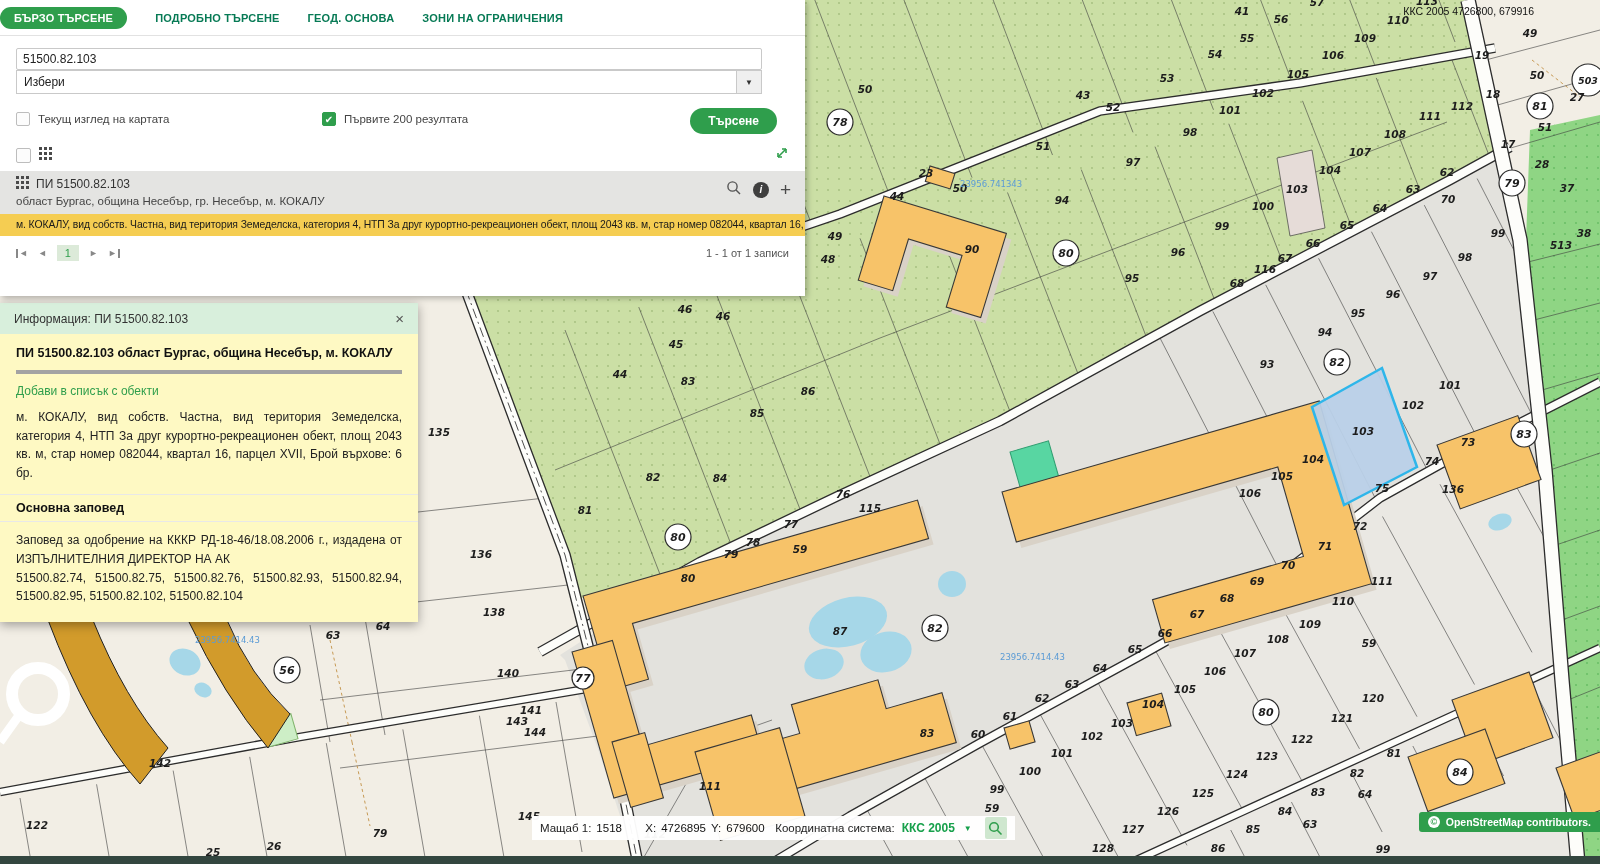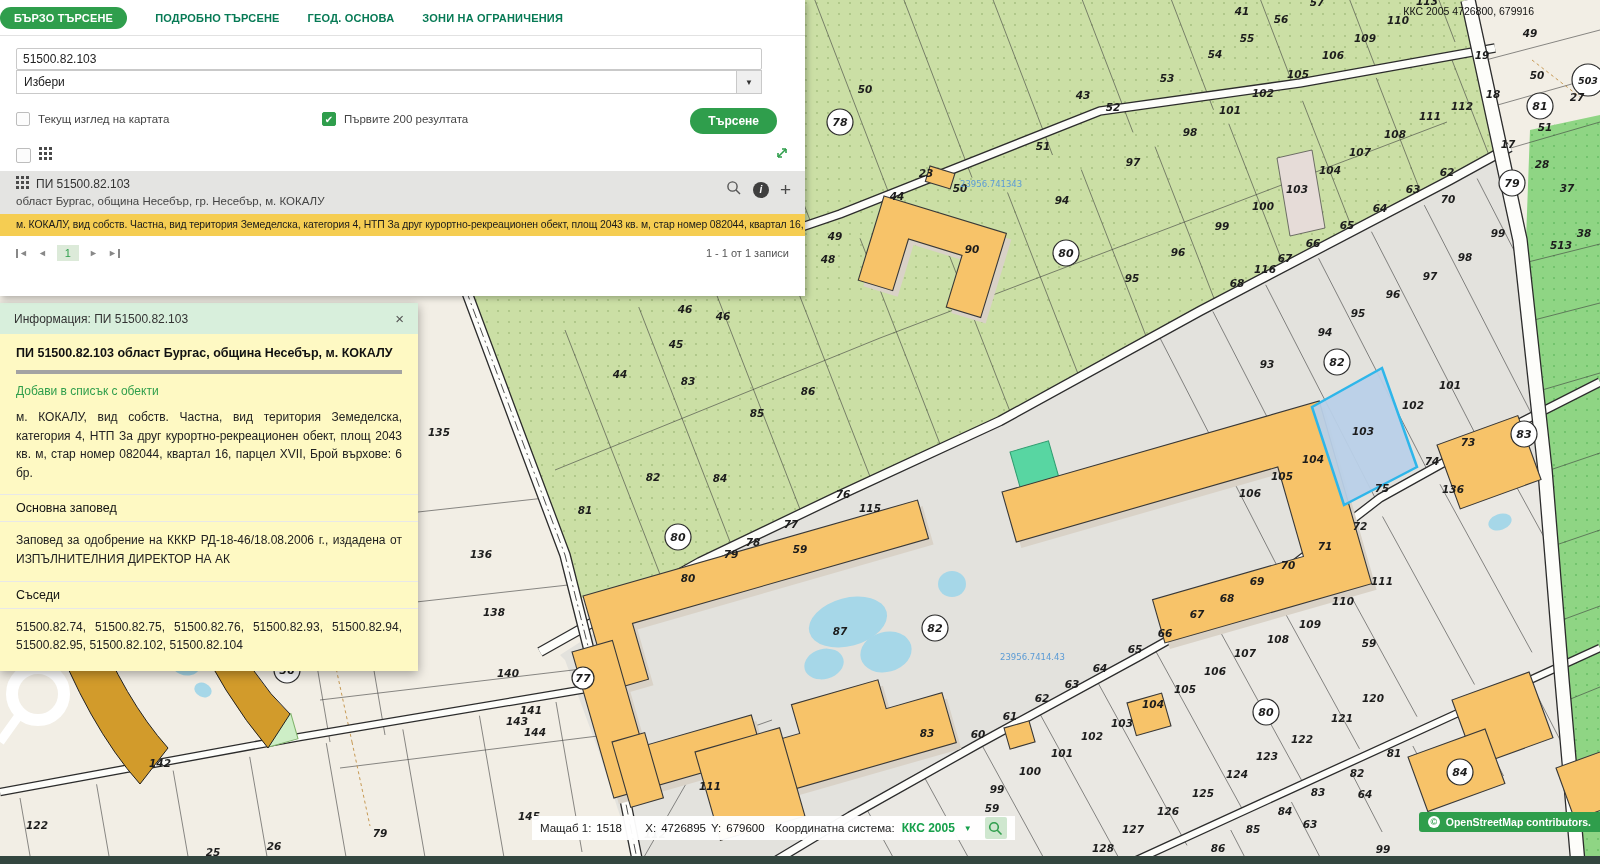--- a/index.html
+++ b/index.html
@@ -52,21 +52,21 @@
   
   .info-popup{position:absolute;left:0;top:303px;width:418px;background:#fef9c3;z-index:9;
     box-shadow:0 3px 10px rgba(0,0,0,.35);}
   .popup-header{background:#d8efdc;padding:8px 14px;font-size:12px;color:#333;display:flex;
     justify-content:space-between;align-items:center;}
   .popup-close{color:#555;font-size:15px;line-height:1;cursor:pointer;}
   .popup-body{padding:12px 16px 16px;}
   .popup-title{font-size:12.5px;font-weight:bold;color:#111;padding-bottom:10px;border-bottom:4px solid #a3a3a3;}
   .popup-link{color:#2f9e4c;font-size:12px;margin:10px 0;cursor:pointer;}
   .popup-text{font-size:12px;color:#222;line-height:1.55;text-align:justify;}
-  .popup-section{font-size:12.5px;font-weight:normal;color:#111;margin:12px -16px 9px;padding:6px 16px;
+  .popup-section{font-size:12.5px;font-weight:bold;color:#111;margin:12px -16px 9px;padding:6px 16px;
     border-top:1px solid #e8e8e8;border-bottom:1px solid #e8e8e8;}
 
   
   .status-bar{position:absolute;left:532px;top:816px;height:24px;background:rgba(255,255,255,.96);
     display:flex;align-items:center;padding:0 8px;font-size:11.5px;color:#222;z-index:8;gap:5px;}
   .sb-val{color:#111;min-width:44px;}
   .sb-crs{color:#17a04b;font-weight:bold;font-size:12px;margin-left:2px;cursor:pointer;}
   .sb-arrow{color:#17a04b;font-size:8px;margin:0 8px 0 4px;cursor:pointer;}
   .sb-zoom{width:22px;height:22px;background:#cfe7cf;border-radius:2px;display:flex;align-items:center;
     justify-content:center;cursor:pointer;}
@@ -557,21 +557,20 @@
   <div class="popup-header">
     <span>Информация: ПИ 51500.82.103</span>
     <span class="popup-close">×</span>
   </div>
   <div class="popup-body">
     <div class="popup-title">ПИ 51500.82.103 област Бургас, община Несебър, м. КОКАЛУ</div>
     <div class="popup-link">Добави в списък с обекти</div>
     <div class="popup-text">м. КОКАЛУ, вид собств. Частна, вид територия Земеделска, категория 4, НТП За друг курортно-рекреационен обект, площ 2043 кв. м, стар номер 082044, квартал 16, парцел XVII, Брой върхове: 6 бр.</div>
     <div class="popup-section">Основна заповед</div>
     <div class="popup-text">Заповед за одобрение на КККР РД-18-46/18.08.2006 г., издадена от ИЗПЪЛНИТЕЛНИЯ ДИРЕКТОР НА АК</div>
-    <div class="popup-section">Съседи</div>
     <div class="popup-text">51500.82.74, 51500.82.75, 51500.82.76, 51500.82.93, 51500.82.94, 51500.82.95, 51500.82.102, 51500.82.104</div>
   </div>
 </div>
 
 <div class="status-bar">
   <span>Мащаб 1:</span>
   <span class="sb-val">1518</span>
   <span>X:</span>
   <span class="sb-val">4726895</span>
   <span>Y:</span>

